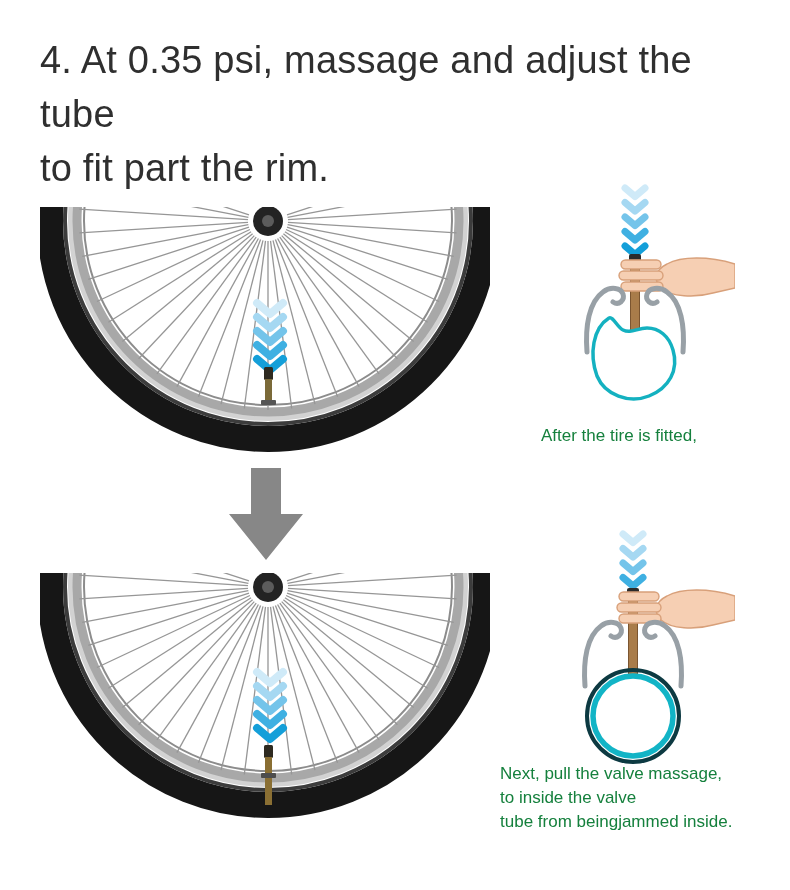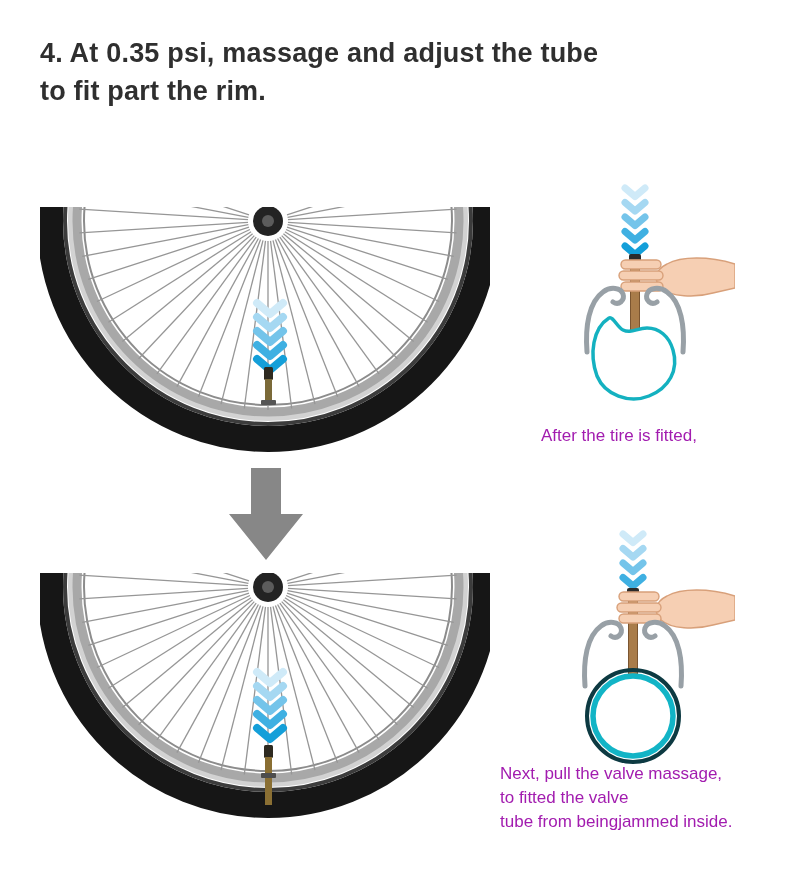--- a/index.html
+++ b/index.html
@@ -3,27 +3,27 @@
 <meta charset="utf-8">
 <style>
   html,body{margin:0;padding:0;background:#fff;}
   .canvas{
     position:relative;width:790px;height:890px;background:#ffffff;overflow:hidden;
     font-family:"Liberation Sans","DejaVu Sans",sans-serif;
   }
   .abs{position:absolute;}
   .title{
     left:40px;top:34px;width:730px;
-    font-size:27px;line-height:1.42;color:#2f2f2f;font-weight:700;letter-spacing:.2px;
+    font-size:38px;line-height:1.42;color:#2f2f2f;font-weight:400;letter-spacing:.2px;
   }
   .wheel1{left:40px;top:207px;width:450px;height:248px;}
   .wheel2{left:40px;top:573px;width:450px;height:247px;}
   .diagram1{left:575px;top:180px;width:160px;height:245px;}
   .diagram2{left:575px;top:528px;width:160px;height:240px;}
-  .caption{font-size:17px;line-height:1.42;color:#a21caf;font-weight:400;}
+  .caption{font-size:17px;line-height:1.42;color:#15803d;font-weight:400;}
   .caption1{left:541px;top:424px;width:230px;}
   .caption2{left:500px;top:762px;width:280px;}
   .down-arrow{left:229px;top:468px;width:74px;height:92px;}
   svg{display:block;width:100%;height:100%;}
 </style>
 </head>
 <body>
 
 <div class="canvas">
 
@@ -221,17 +221,17 @@
       </g>
       <g fill="none">
         <circle cx="58" cy="188" r="46" stroke="#0d3a42" stroke-width="4"></circle>
         <circle cx="58" cy="188" r="40" stroke="#12b4c6" stroke-width="5.5"></circle>
       </g>
     </svg>
   </div>
 
   <div class="abs caption caption2">
     <div>Next, pull the valve massage,</div>
-    <div>to fitted the valve</div>
+    <div>to inside the valve</div>
     <div>tube from beingjammed inside.</div>
   </div>
 
 </div>
 
 </body></html>

